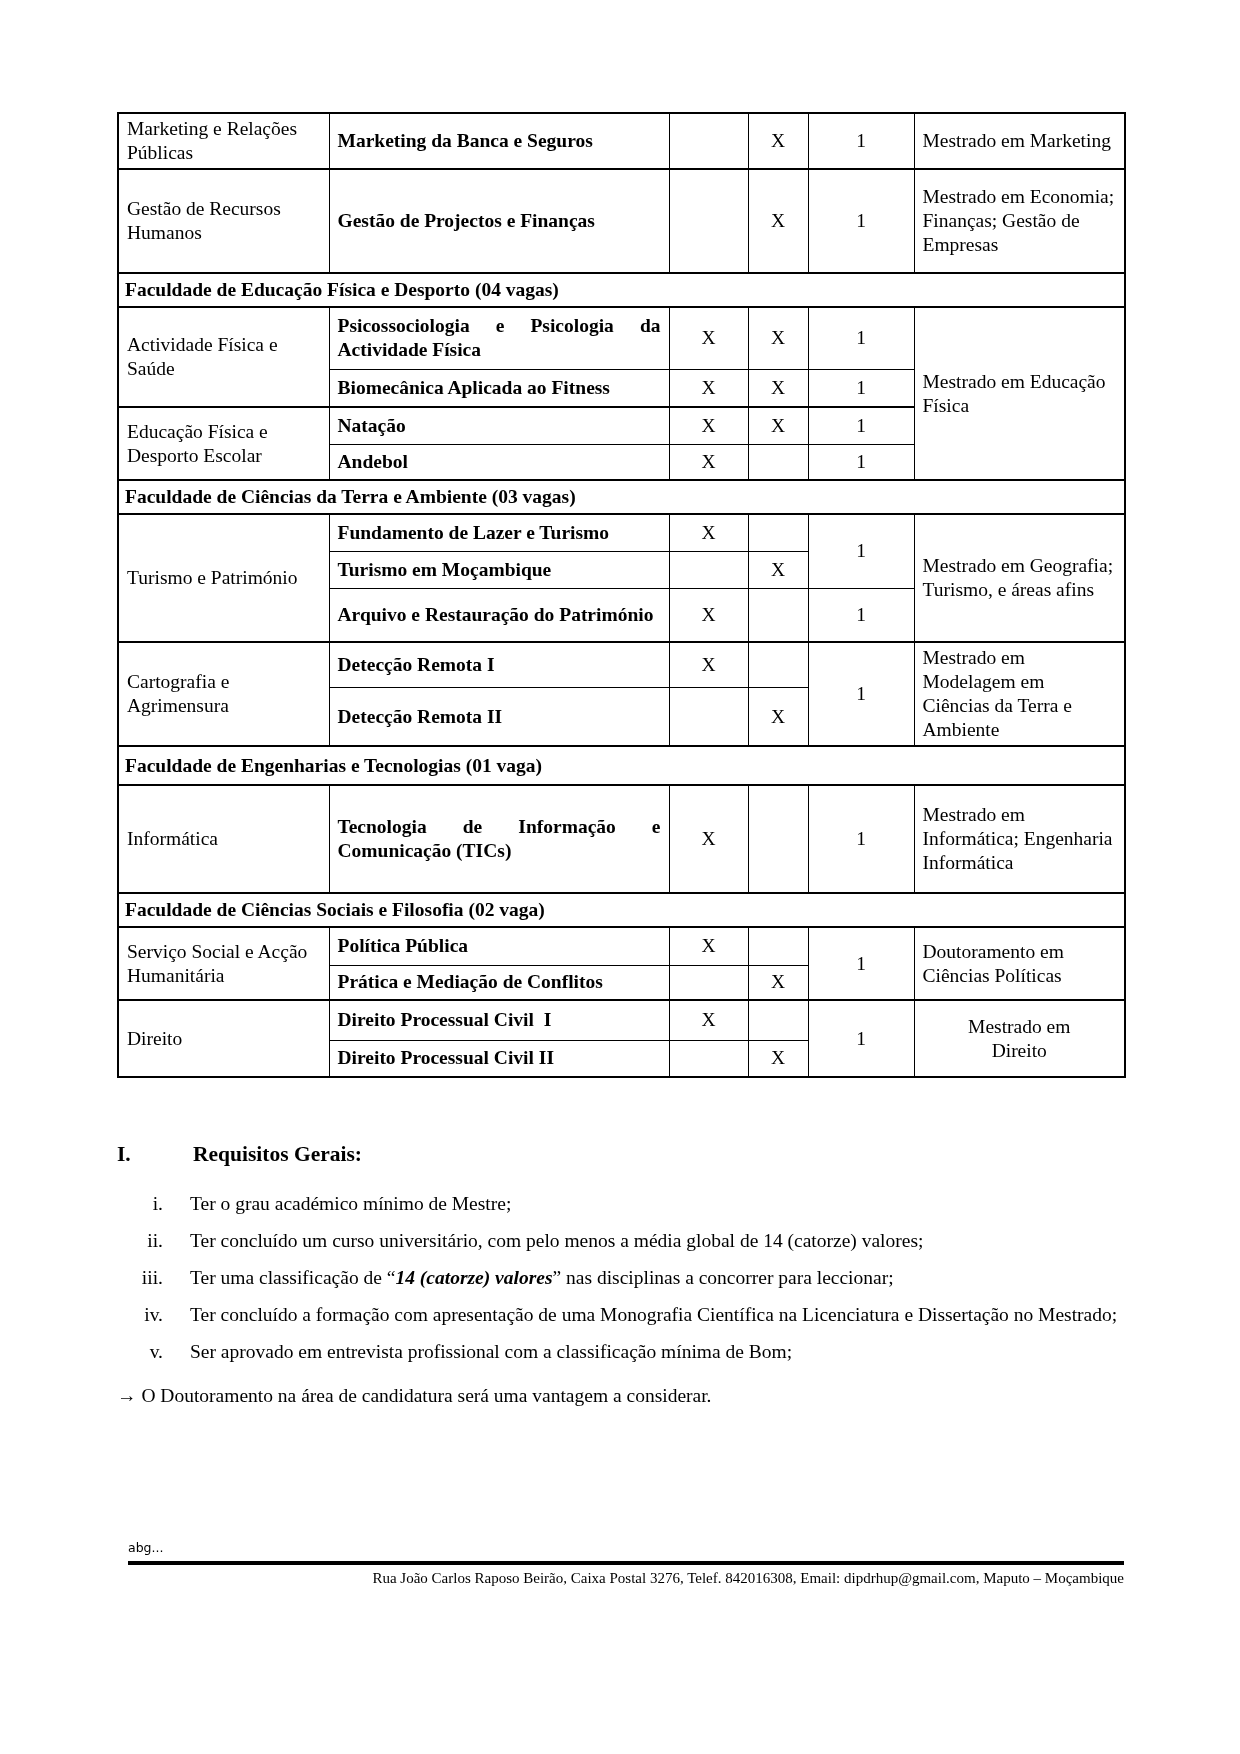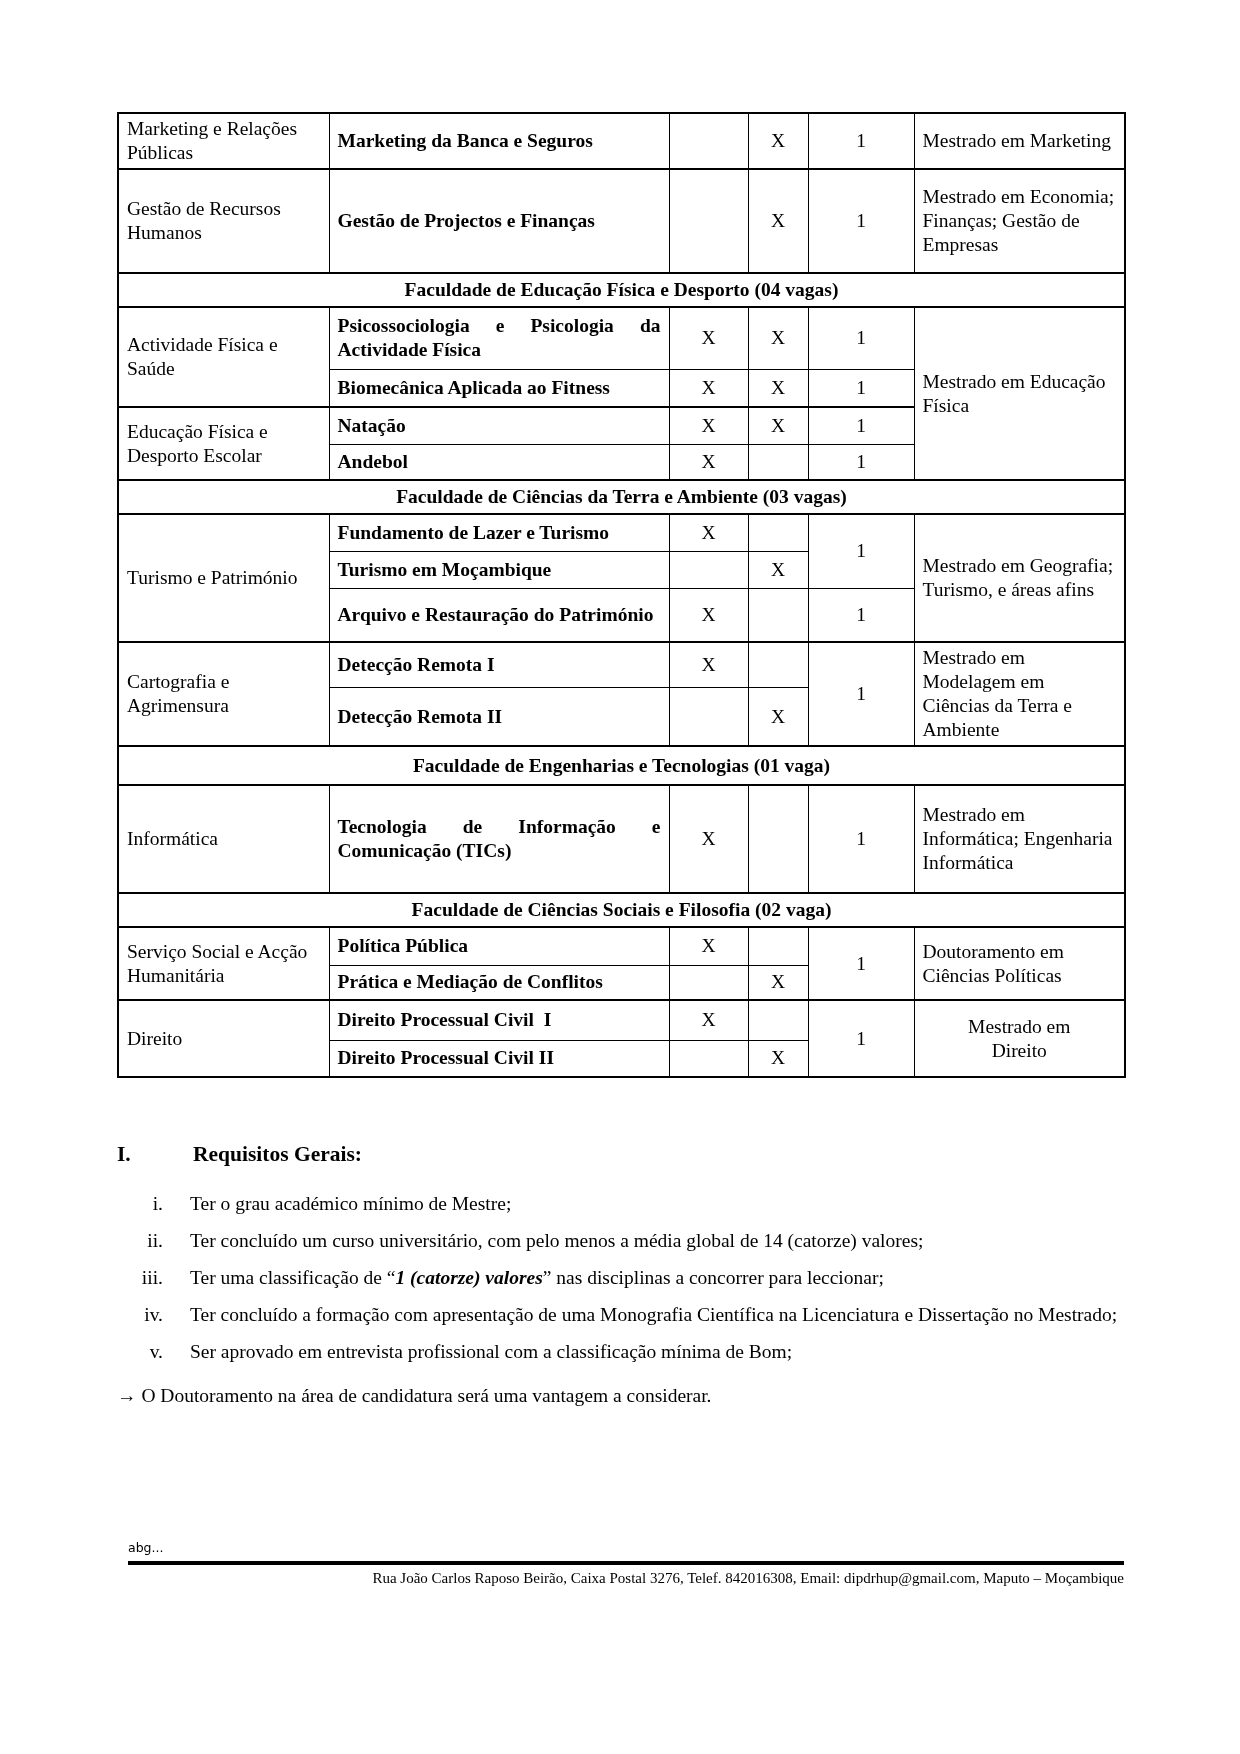--- a/index.html
+++ b/index.html
@@ -31,21 +31,20 @@
   }
   td.c-area  { padding-right: 46px; }
   td.c-disc  { text-align: justify; padding-right: 44px; font-weight: bold; }
   td.c-disc.pre { white-space: pre-wrap; }
   td.c-mark  { text-align: center; padding: 3px 2px; }
   td.c-vagas { text-align: center; padding: 3px 2px; }
   td.c-qual  { padding-right: 30px; }
   td.c-qual.center { text-align: center; padding: 3px 52px; }
   tr.section-row td {
     font-weight: bold;
-    text-align: center;
     border-top: 2.5px solid #000;
     border-bottom: 2.5px solid #000;
     padding: 4px 6px;
   }
   tr.group-start td { border-top: 2.2px solid #000; }
 
   
   .req-heading {
     margin-top: 64px;
     display: flex;
@@ -227,21 +226,21 @@
     <li class="req-item">
       <span class="marker">i.</span>
       <span class="itext">Ter o grau académico mínimo de Mestre;</span>
     </li>
     <li class="req-item">
       <span class="marker">ii.</span>
       <span class="itext">Ter concluído um curso universitário, com pelo menos a média global de 14 (catorze) valores;</span>
     </li>
     <li class="req-item">
       <span class="marker">iii.</span>
-      <span class="itext"><span>Ter uma classificação de “</span><span class="emph">1 (catorze) valores</span><span>” nas disciplinas a concorrer para leccionar;</span></span>
+      <span class="itext"><span>Ter uma classificação de “</span><span class="emph">14 (catorze) valores</span><span>” nas disciplinas a concorrer para leccionar;</span></span>
     </li>
     <li class="req-item">
       <span class="marker">iv.</span>
       <span class="itext">Ter concluído a formação com apresentação de uma Monografia Científica na Licenciatura e Dissertação no Mestrado;</span>
     </li>
     <li class="req-item">
       <span class="marker">v.</span>
       <span class="itext">Ser aprovado em entrevista profissional com a classificação mínima de Bom;</span>
     </li>
   </ul>

